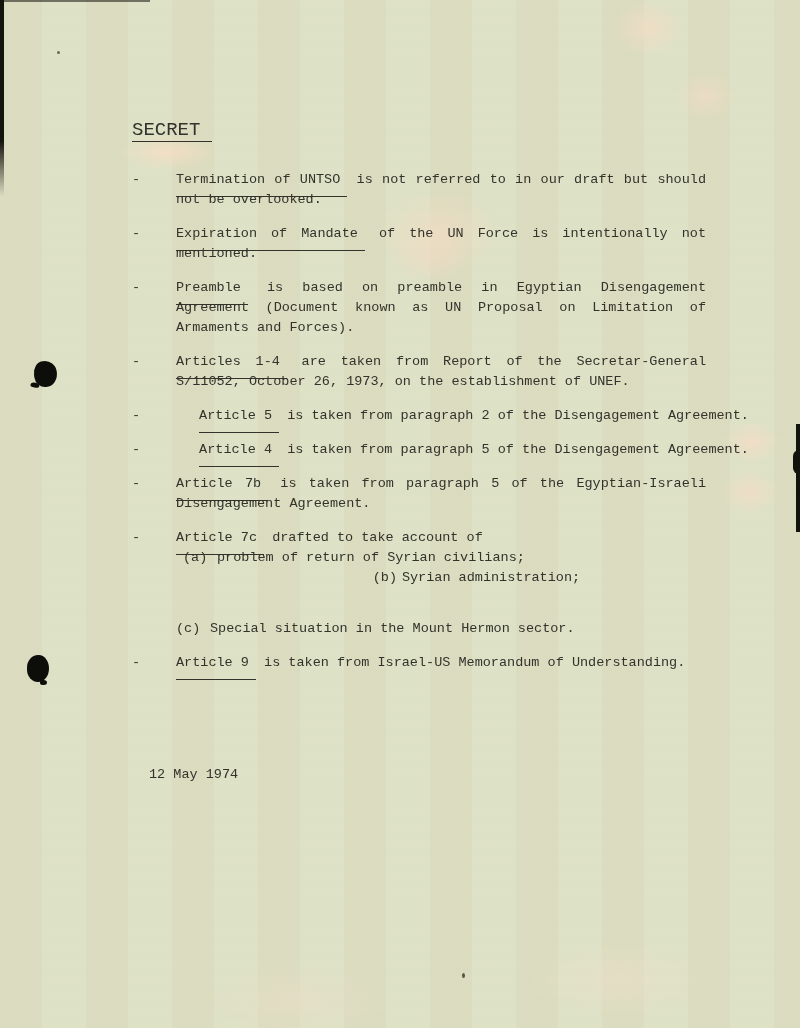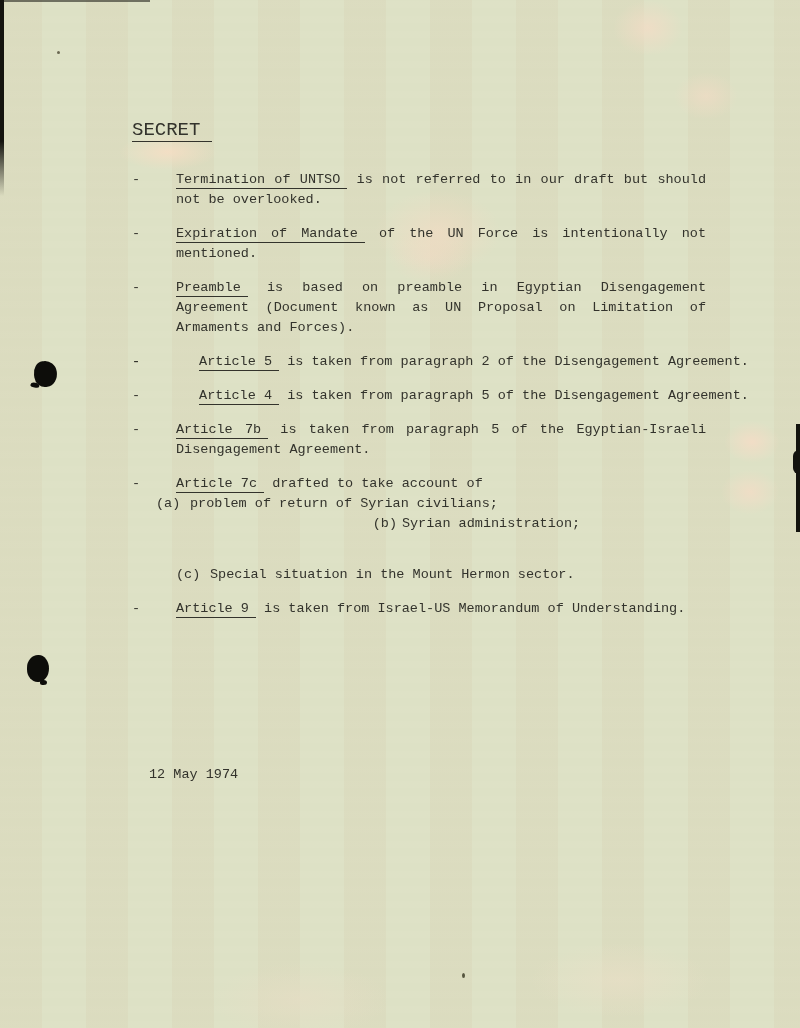--- a/index.html
+++ b/index.html
@@ -40,21 +40,21 @@
   .speck-1{position:absolute;left:462px;top:973px;width:3px;height:5px;background:#56553f;border-radius:50%;}
   .speck-2{position:absolute;left:57px;top:51px;width:3px;height:3px;background:#6a6852;border-radius:50%;}
   
   .secret{position:absolute;left:132px;top:120px;font-size:19px;line-height:20px;
     border-bottom:1.4px solid #33332c;padding:0 12px 1px 0;}
   .memo{position:absolute;left:132px;top:170px;width:640px;}
   .item{position:relative;margin:0 0 14px 0;}
   .dash{position:absolute;left:0;top:0;font-size:13.5px;line-height:20px;}
   .para{margin:0 0 0 44px;width:530px;font-size:13.5px;line-height:20px;text-align:justify;}
   .para.wide{width:auto;white-space:nowrap;text-align:center;}
-  .lead{border-bottom:1.4px solid #33332c;padding-right:7px;padding-bottom:1px;}
+  .lead{border-bottom:1.4px solid #33332c;padding-right:7px;padding-bottom:9px;}
   .sub{margin-left:20px;font-size:13.5px;line-height:20px;text-align:left;white-space:nowrap;}
   .sub-label{display:inline-block;width:34px;}
   .date{position:absolute;left:132px;top:765px;font-size:13.5px;line-height:20px;margin-left:17px;}
 </style>
 </head>
 <body>
 
 <div id="page">
 
   <div class="edge-top"></div>
@@ -80,41 +80,42 @@
       <p class="para"><span class="lead">Expiration of Mandate</span> <span>of the UN Force is intentionally not mentioned.</span></p>
     </div>
 
     <div class="item">
       <span class="dash">-</span>
       <p class="para"><span class="lead">Preamble</span> <span>is based on preamble in Egyptian Disengagement Agreement (Document known as UN Proposal on Limitation of Armaments and Forces).</span></p>
     </div>
 
     <div class="item">
       <span class="dash">-</span>
+      <p class="para"><span class="lead">Articles 1-4</span> <span>are taken from Report of the Secretar-General S/11052, October 26, 1973, on the establishment of UNEF.</span></p>
     </div>
 
     <div class="item">
       <span class="dash">-</span>
       <p class="para wide"><span class="lead">Article 5</span> <span>is taken from paragraph 2 of the Disengagement Agreement.</span></p>
     </div>
 
     <div class="item">
       <span class="dash">-</span>
       <p class="para wide"><span class="lead">Article 4</span> <span>is taken from paragraph 5 of the Disengagement Agreement.</span></p>
     </div>
 
     <div class="item">
       <span class="dash">-</span>
       <p class="para"><span class="lead">Article 7b</span> <span>is taken from paragraph 5 of the Egyptian-Israeli Disengagement Agreement.</span></p>
     </div>
 
     <div class="item">
       <span class="dash">-</span>
       <p class="para"><span class="lead">Article 7c</span> <span>drafted to take account of</span></p>
-      <div class="sub" style="margin-left:24px;"><span class="sub-label">(a)</span><span>problem of return of Syrian civilians;</span></div>
+      <div class="sub" style="margin-left:51px;"><span class="sub-label">(a)</span><span>problem of return of Syrian civilians;</span></div>
       <div class="sub" style="margin-left:44px;text-align:center;"><span class="sub-label">(b)</span><span>Syrian administration;</span></div>
       <div class="sub" style="margin-left:44px;margin-top:31px;"><span class="sub-label">(c)</span><span>Special situation in the Mount Hermon sector.</span></div>
     </div>
 
     <div class="item">
       <span class="dash">-</span>
       <p class="para"><span class="lead">Article 9</span> <span>is taken from Israel-US Memorandum of Understanding.</span></p>
     </div>
 
   </div>

